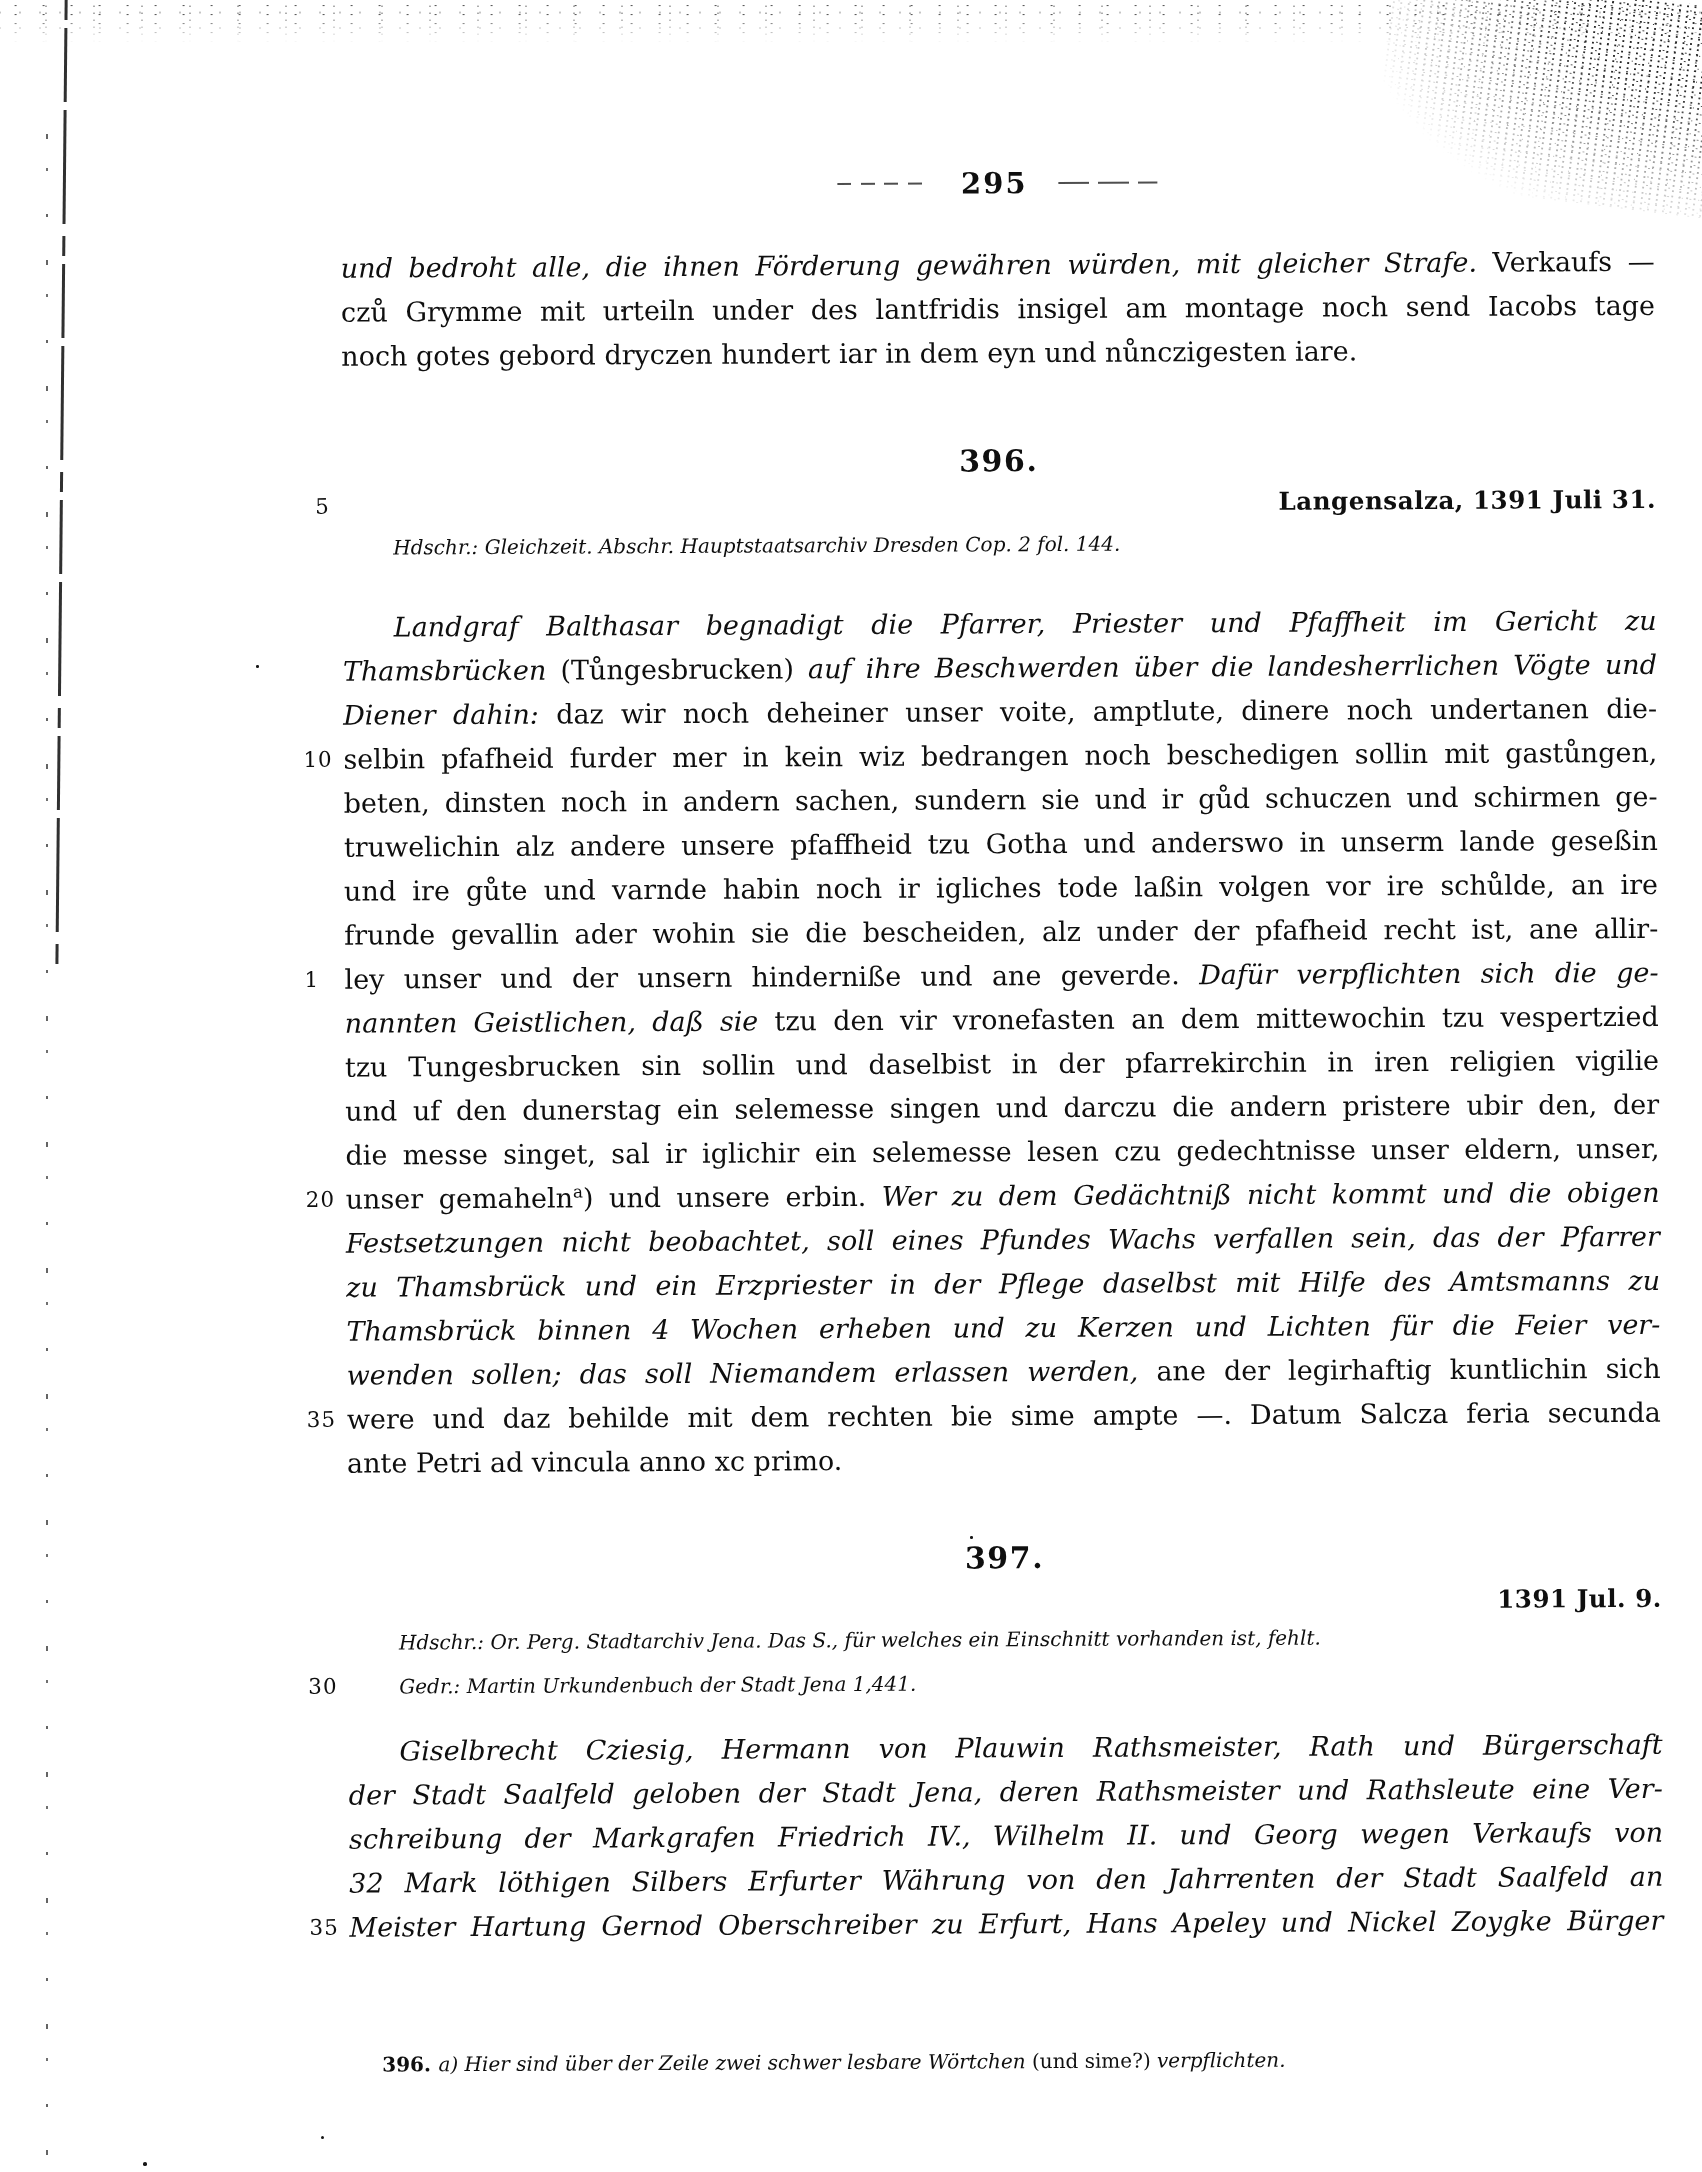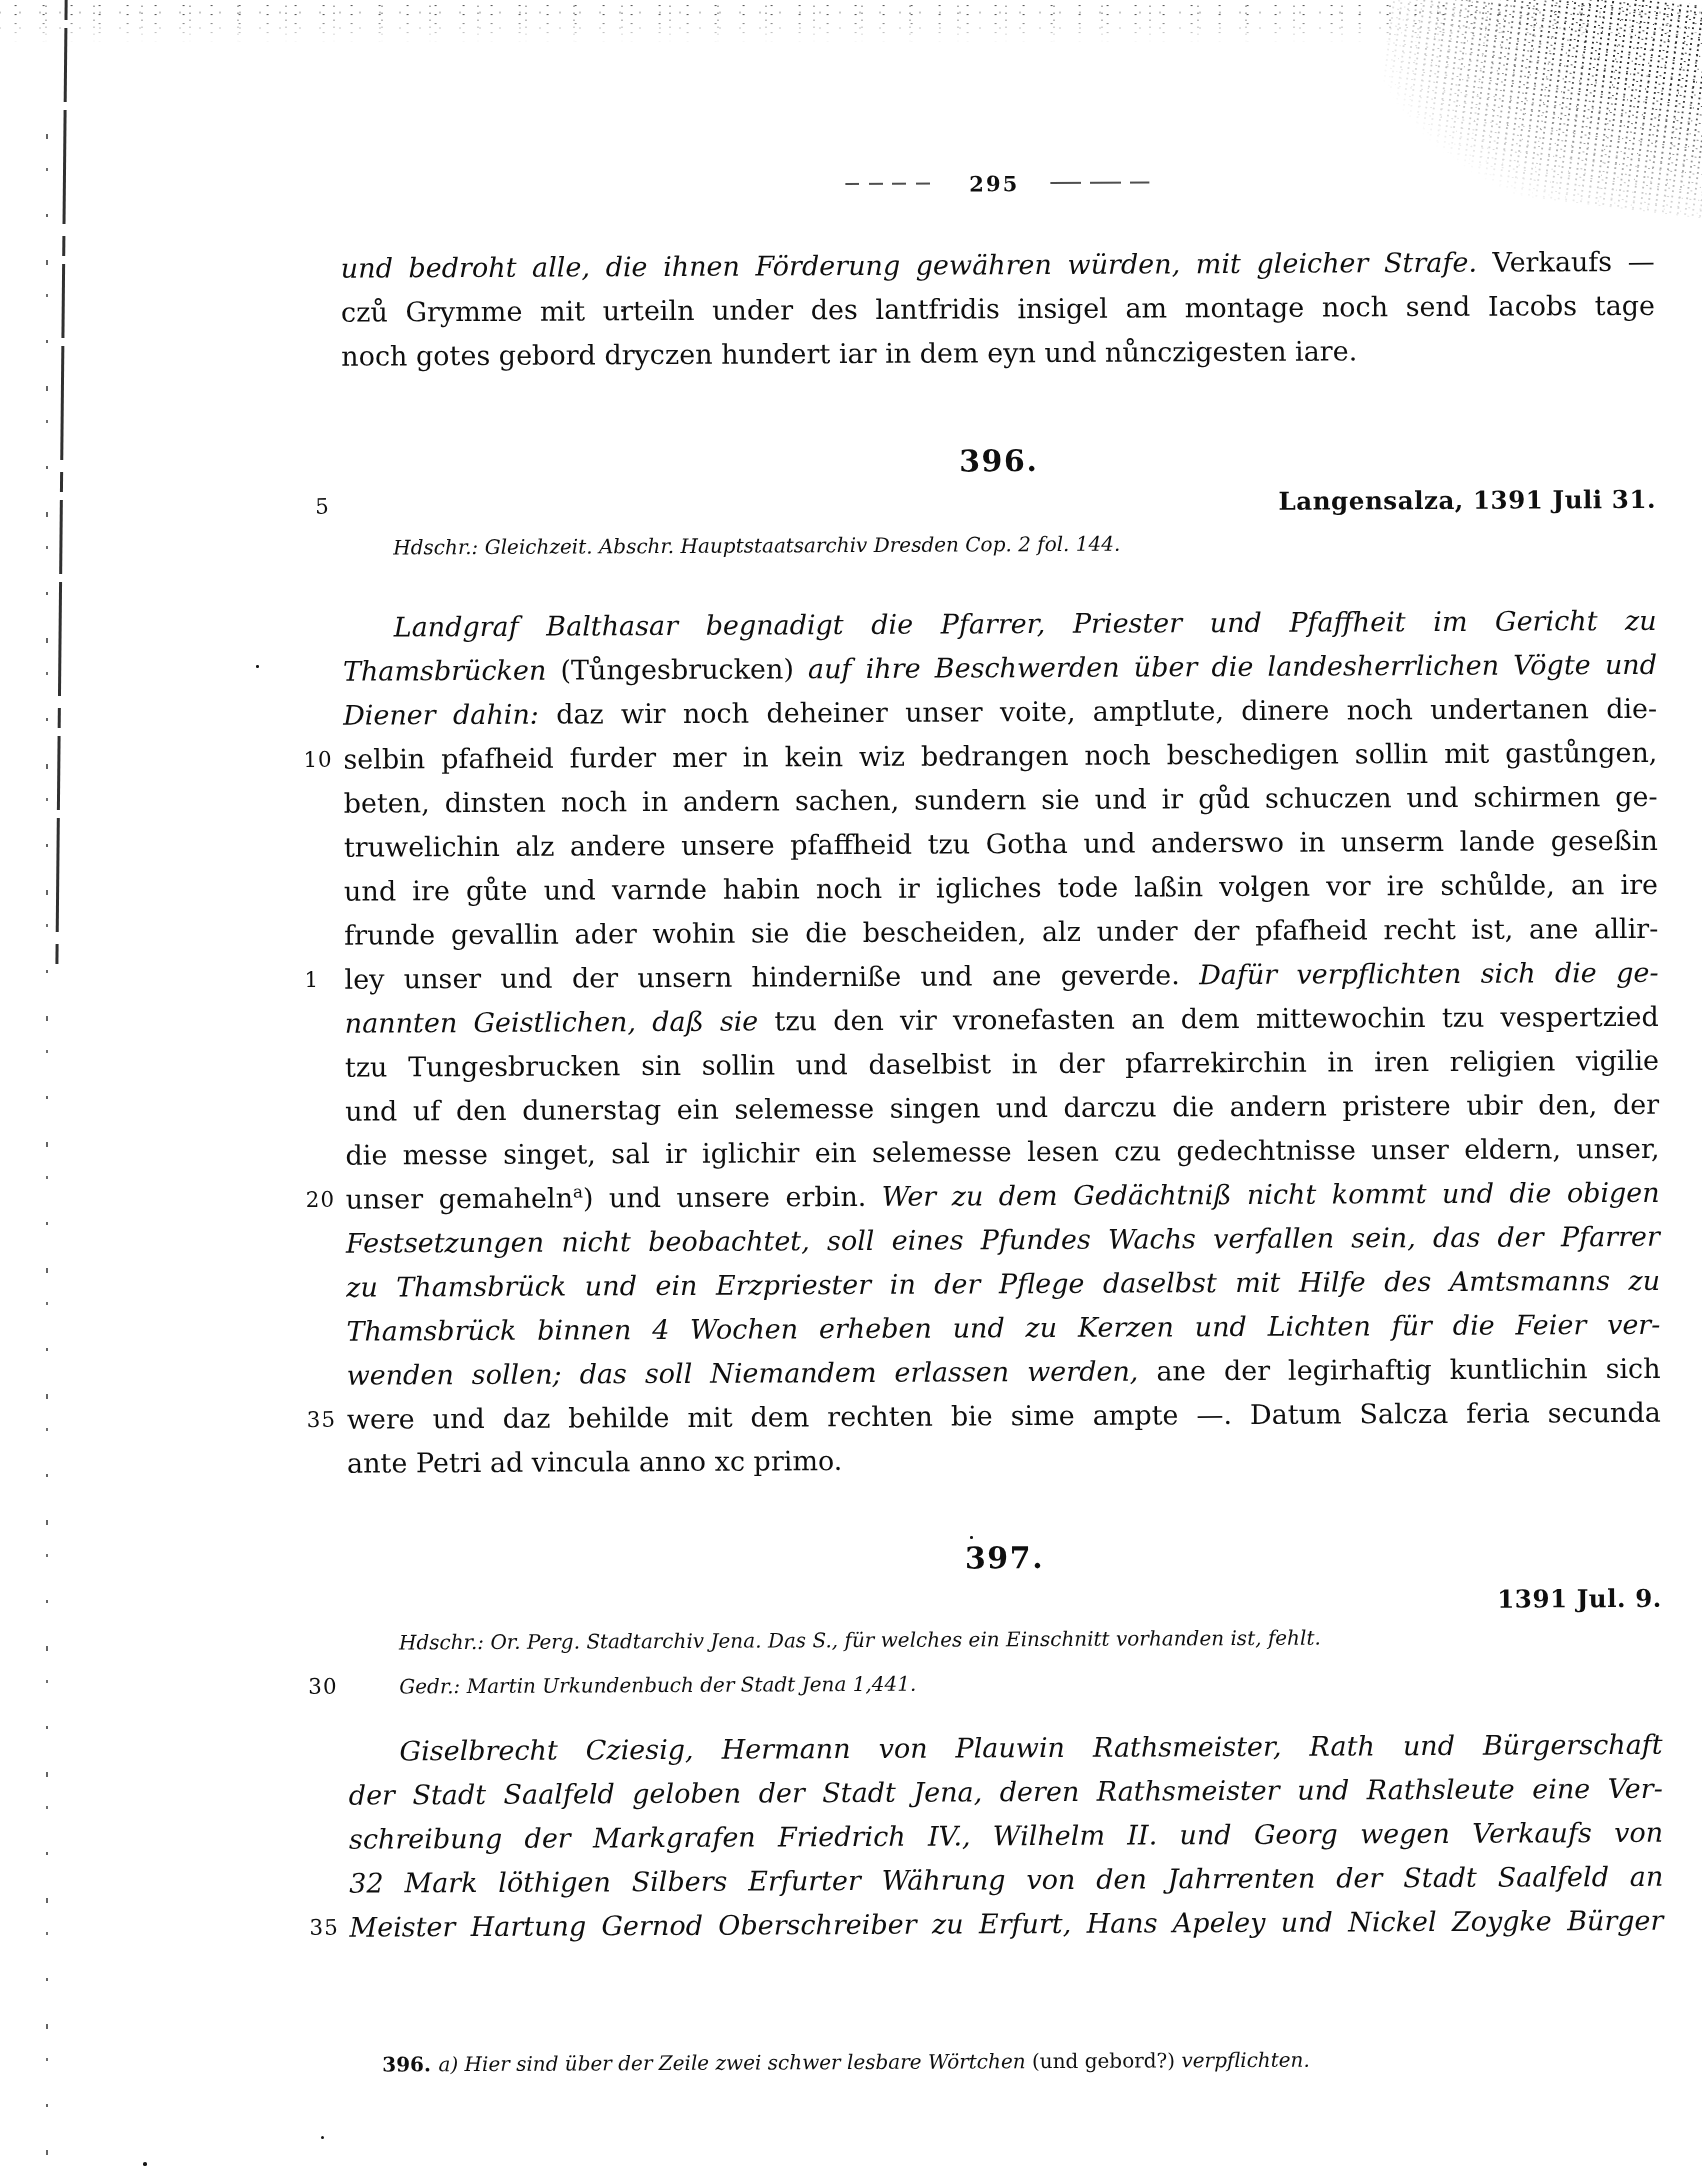--- a/index.html
+++ b/index.html
@@ -16,21 +16,21 @@
     position: absolute; inset: 0;
     transform: rotate(-0.30deg);
     transform-origin: 855px 1069px;
   }
   
   .block { position: absolute; left: 345px; width: 1314px; }
   .pagenum-row {
     top: 160px; height: 48px;
     display: flex; align-items: center; justify-content: center; gap: 31px;
   }
-  .pagenum { font-size: 21px; letter-spacing: 2.1px; font-weight: bold; }
+  .pagenum { font-size: 29px; letter-spacing: 2.1px; font-weight: bold; }
   .rule { height: 2.7px; opacity: .8; }
   .rule.left  { width: 93px; background: repeating-linear-gradient(90deg,#222 0 14px,transparent 14px 23.5px); }
   .rule.right { width: 99px; background: repeating-linear-gradient(90deg,#222 0 31px,transparent 31px 40px); }
 
   .para .line, .source .line {
     position: relative;
     height: 44px; line-height: 44px;
     font-size: 27px;
     white-space: normal;
   }
@@ -181,18 +181,18 @@
 
     <section class="block para" style="top:1727px">
         <div class="line indent"><span class="italic">Giselbrecht Cziesig, Hermann von Plauwin Rathsmeister, Rath und Bürgerschaft</span></div>
         <div class="line"><span class="italic">der Stadt Saalfeld geloben der Stadt Jena, deren Rathsmeister und Rathsleute eine Ver-</span></div>
         <div class="line"><span class="italic">schreibung der Markgrafen Friedrich IV., Wilhelm II. und Georg wegen Verkaufs von</span></div>
         <div class="line"><span class="italic">32 Mark löthigen Silbers Erfurter Währung von den Jahrrenten der Stadt Saalfeld an</span></div>
         <div class="line"><span class="num">35</span><span class="italic">Meister Hartung Gernod Oberschreiber zu Erfurt, Hans Apeley und Nickel Zoygke Bürger</span></div>
       </section>
 
     <div class="block footnote" style="top:2046px">
-      <span class="fn-label">396.</span><span class="fn-body"><span class="italic">a) Hier sind über der Zeile zwei schwer lesbare Wörtchen </span><span class="roman">(und gebord?) </span><span class="italic">verpflichten.</span></span>
+      <span class="fn-label">396.</span><span class="fn-body"><span class="italic">a) Hier sind über der Zeile zwei schwer lesbare Wörtchen </span><span class="roman">(und sime?) </span><span class="italic">verpflichten.</span></span>
     </div>
 
   </div>
 </div>
 
 
 </body></html>

